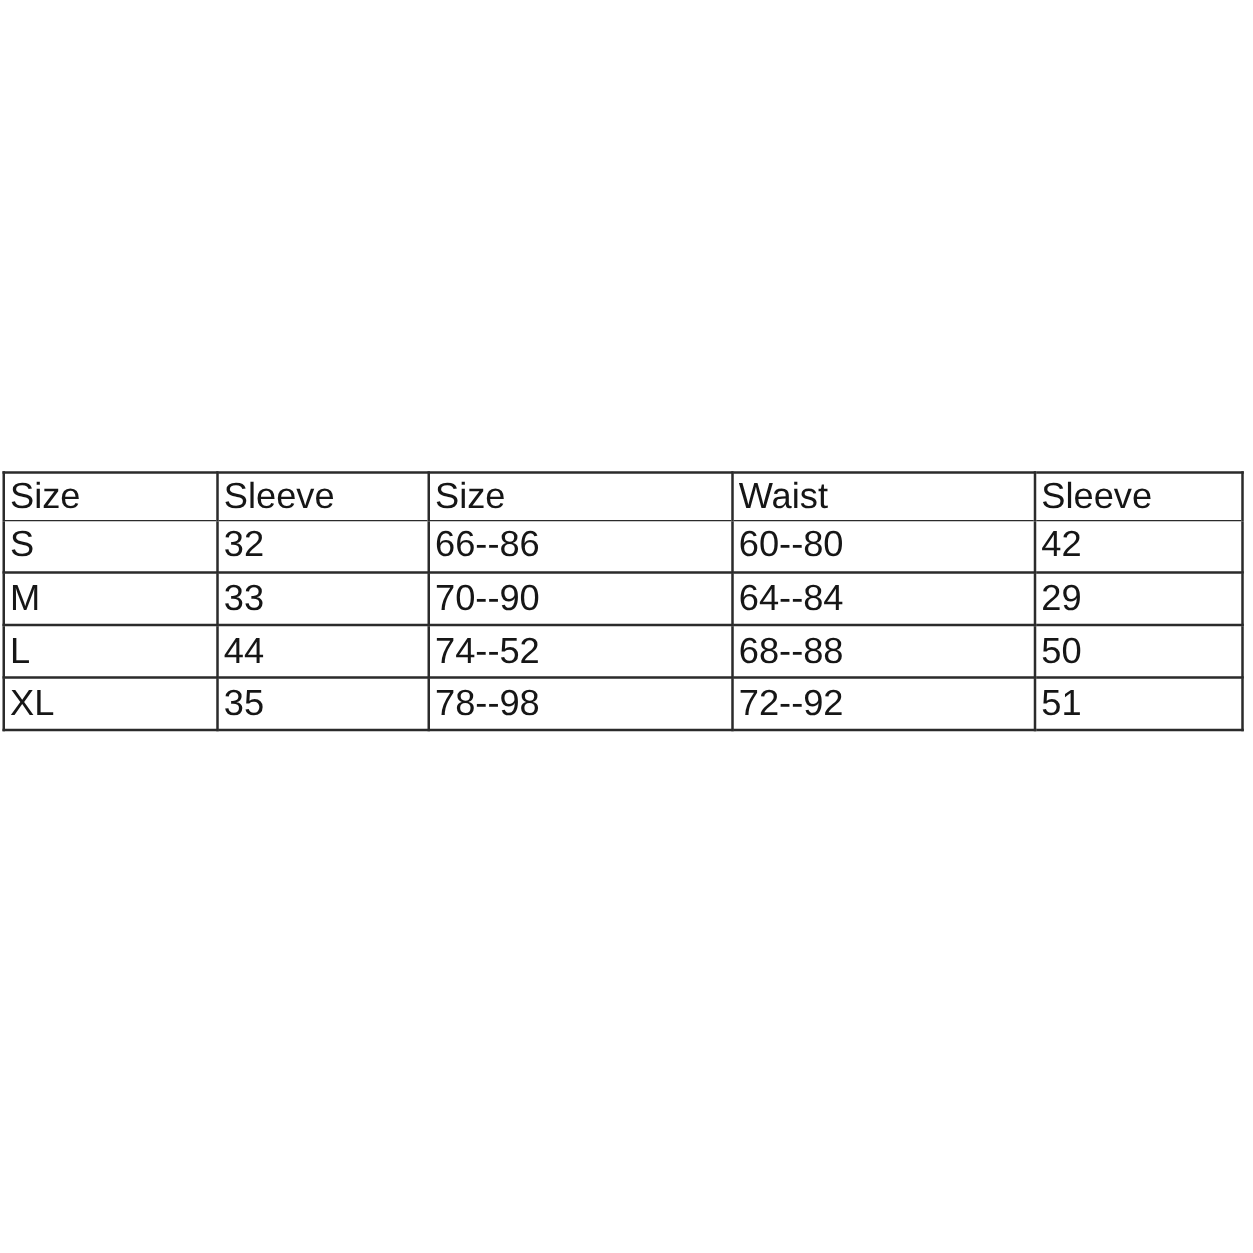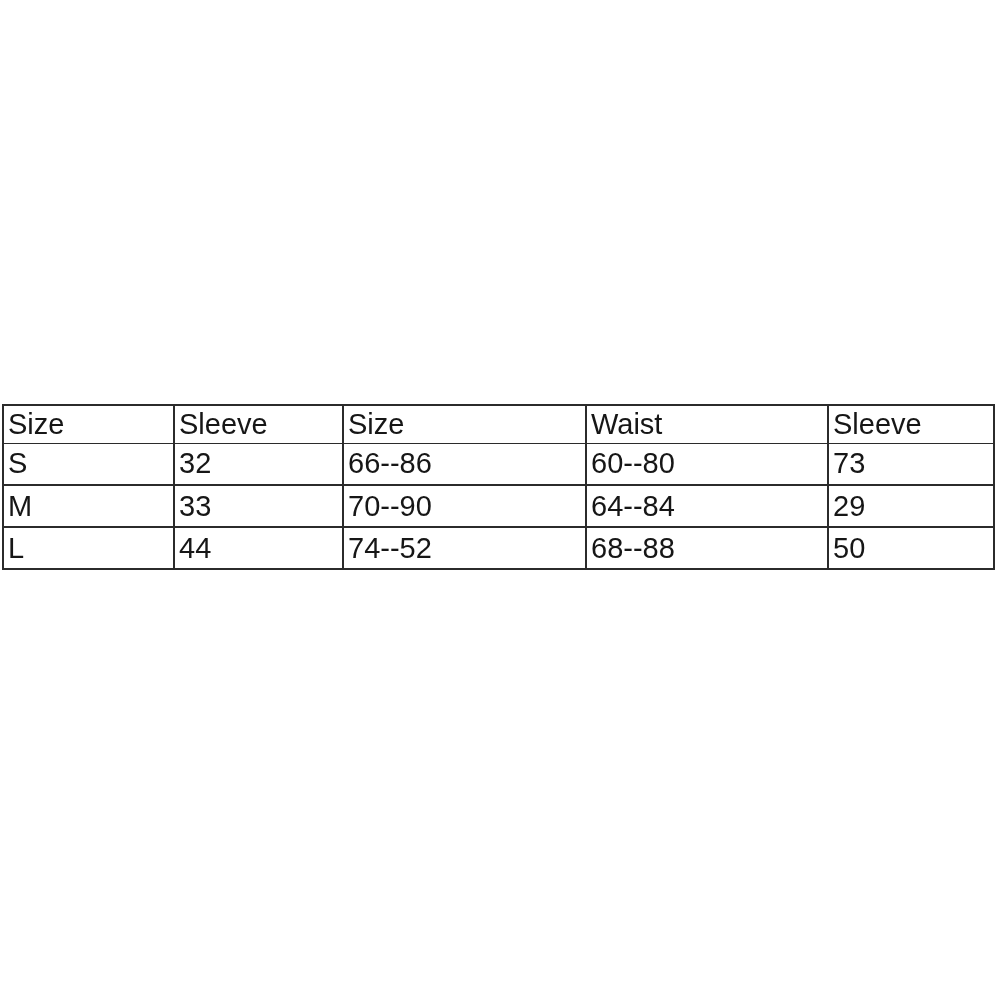--- a/index.html
+++ b/index.html
@@ -15,21 +15,21 @@
     overflow: hidden;
   }
   .canvas {
     position: absolute;
     inset: 0;
     background: #ffffff;
   }
   .size-chart-wrap {
     position: absolute;
     left: 2px;
-    top: 404px;
+    top: 377px;
     width: 790px;
   }
   table.size-chart {
     border-collapse: collapse;
     table-layout: fixed;
     width: 991px;
     background: #ffffff;
   }
   table.size-chart col.c0 { width: 171px; }
   table.size-chart col.c1 { width: 169px; }
@@ -77,32 +77,39 @@
           <th>Waist</th>
           <th>Sleeve</th>
         </tr>
       </thead>
       <tbody>
         <tr>
           <td>S</td>
           <td>32</td>
           <td>66--86</td>
           <td>60--80</td>
-          <td>73</td>
+          <td>42</td>
         </tr>
         <tr>
           <td>M</td>
           <td>33</td>
           <td>70--90</td>
           <td>64--84</td>
           <td>29</td>
         </tr>
         <tr>
           <td>L</td>
           <td>44</td>
           <td>74--52</td>
           <td>68--88</td>
           <td>50</td>
         </tr>
+        <tr>
+          <td>XL</td>
+          <td>35</td>
+          <td>78--98</td>
+          <td>72--92</td>
+          <td>51</td>
+        </tr>
       </tbody>
     </table>
   </div>
 </div>
 
 </body></html>

